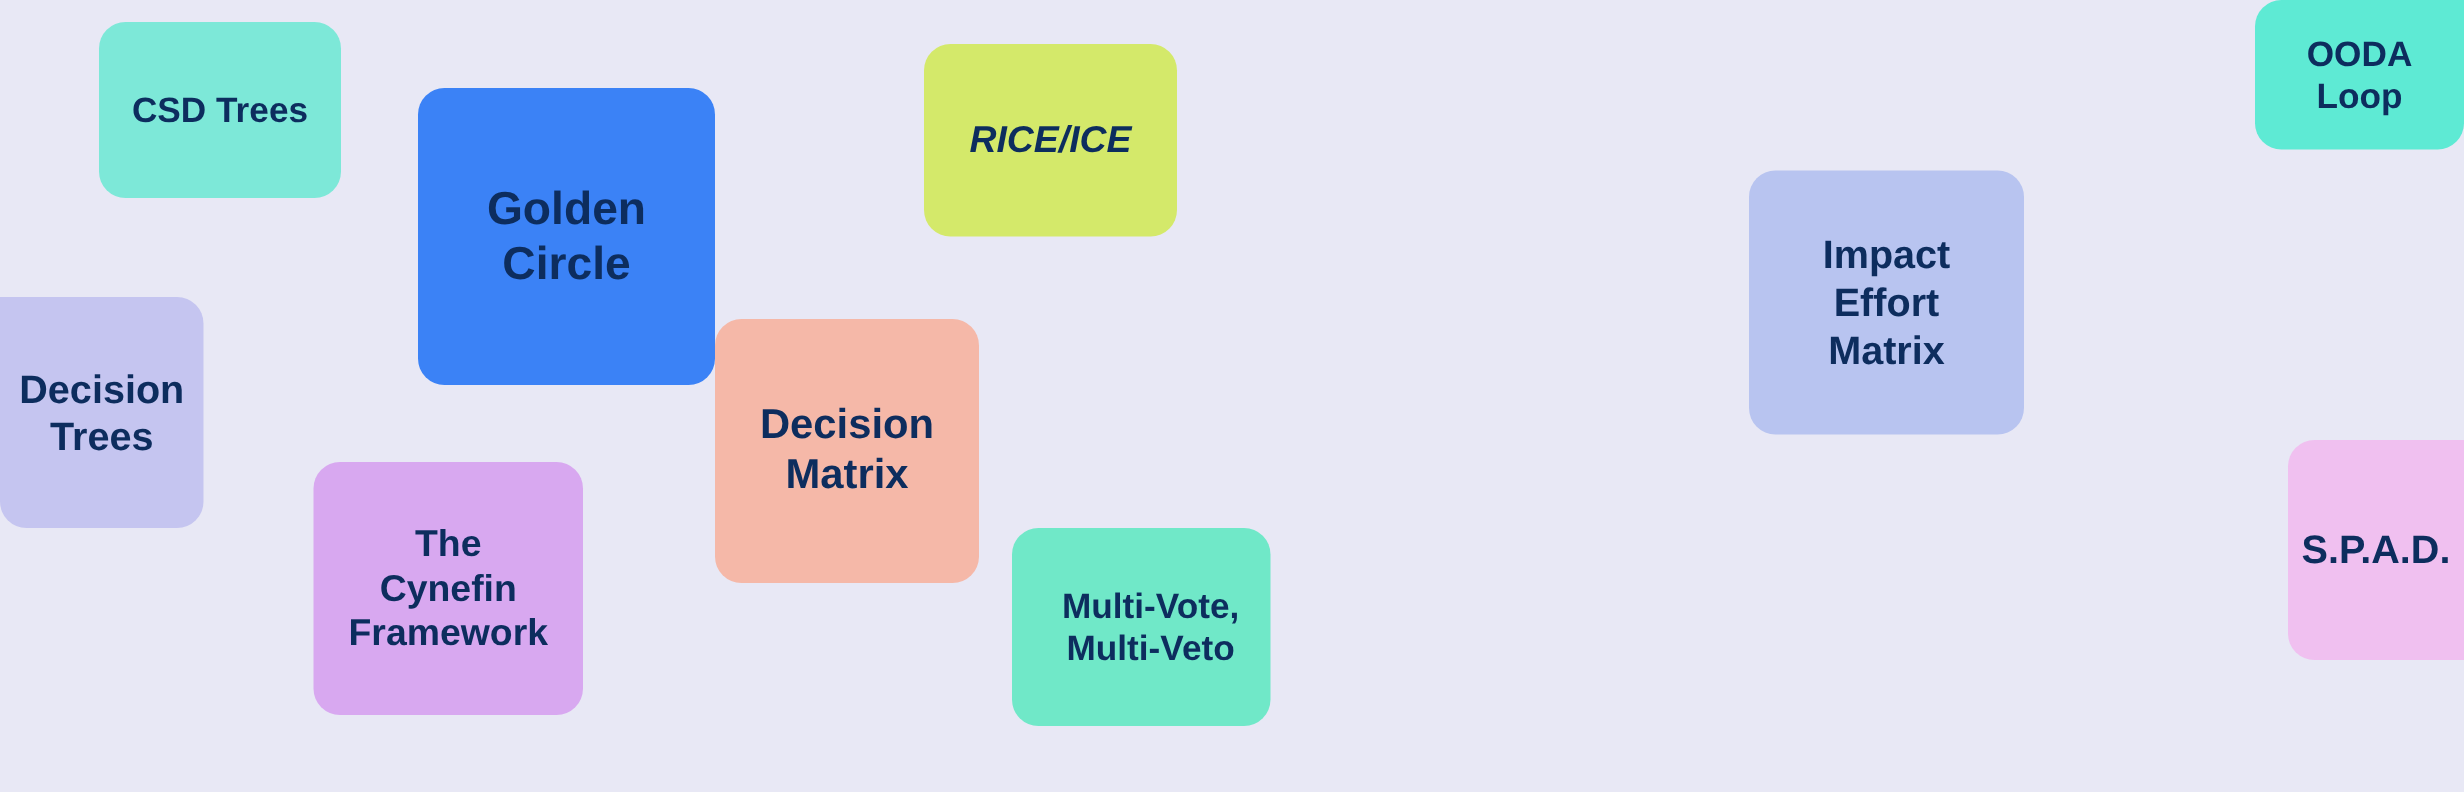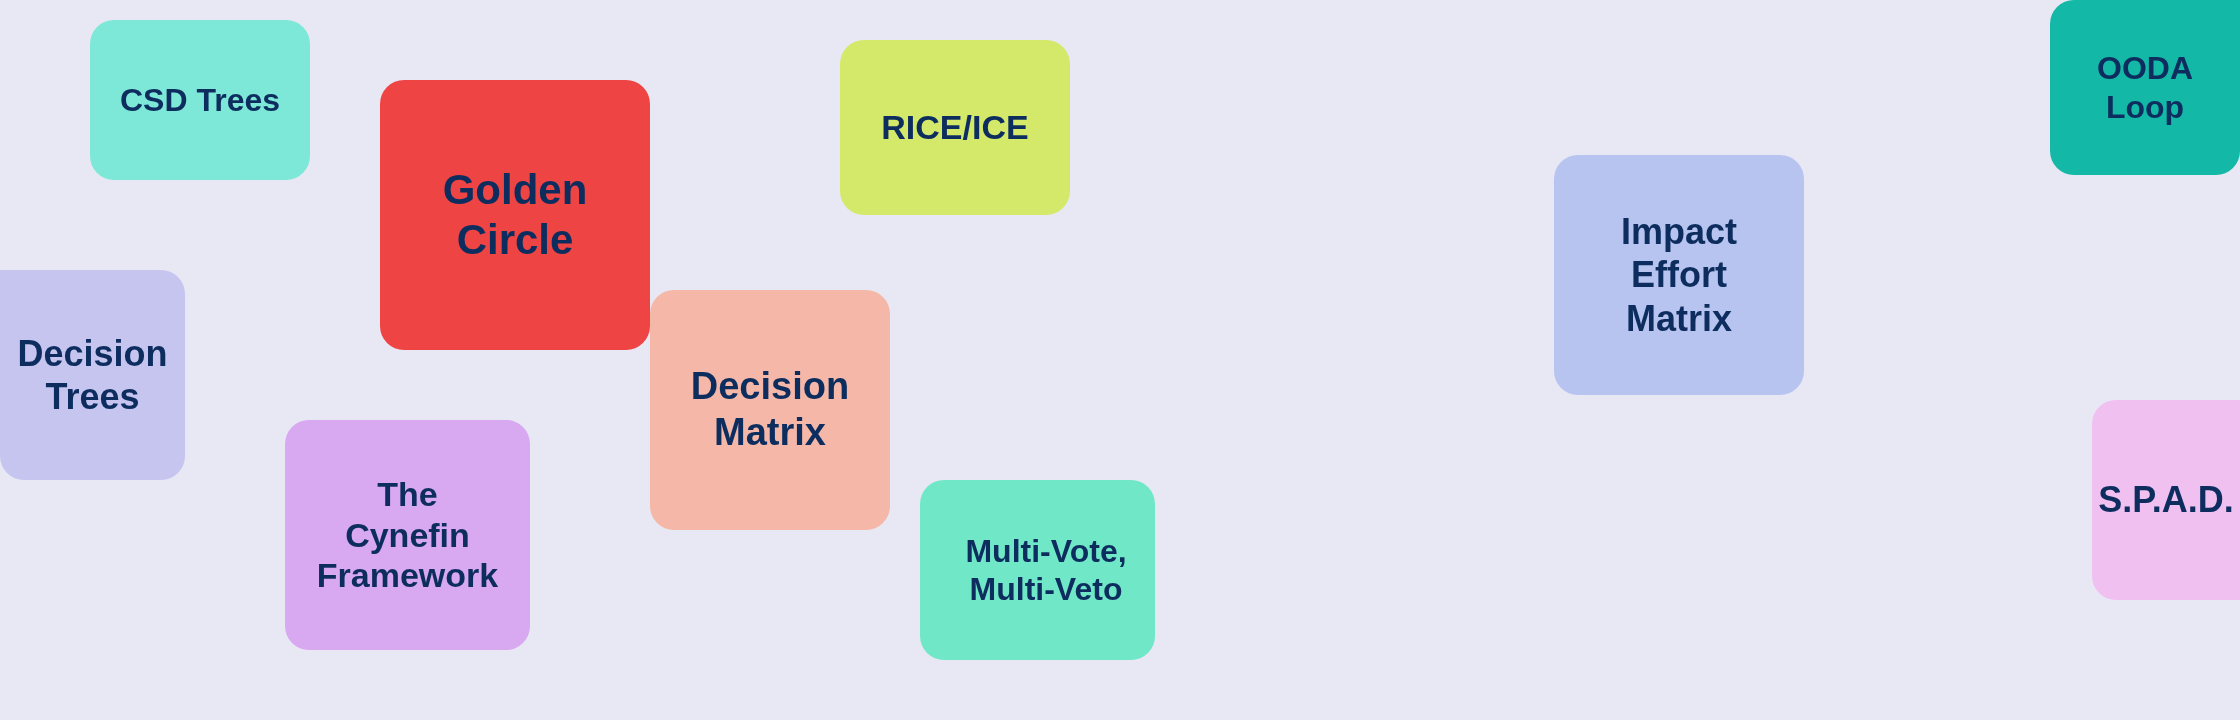--- a/index.html
+++ b/index.html
@@ -40,62 +40,63 @@
       height: 160px;
       top: 20px;
       left: 90px;
     }
     .card-csd .card-label {
       font-size: 32px;
     }
 
     
     .card-golden {
-      background-color: #ef4444;
+      background-color: #3b82f6;
       width: 270px;
       height: 270px;
       top: 80px;
       left: 380px;
     }
     .card-golden .card-label {
       font-size: 42px;
     }
 
     
     .card-rice {
       background-color: #d4e96a;
       width: 230px;
       height: 175px;
       top: 40px;
       left: 840px;
+      font-style: italic;
     }
     .card-rice .card-label {
       font-size: 34px;
     }
 
     
     .card-ooda {
-      background-color: #14b8a6;
+      background-color: #5eead4;
       width: 190px;
-      height: 175px;
+      height: 136px;
       top: 0px;
       right: 0px;
       border-radius: 24px 0 24px 24px;
     }
     .card-ooda .card-label {
       font-size: 32px;
     }
 
     
     .card-impact {
       background-color: #b8c4f0;
       width: 250px;
       height: 240px;
       top: 155px;
-      left: 1554px;
+      left: 1590px;
     }
     .card-impact .card-label {
       font-size: 36px;
     }
 
     
     .card-decision-trees {
       background-color: #c5c5f0;
       width: 185px;
       height: 210px;
@@ -140,21 +141,21 @@
       left: 920px;
     }
     .card-multivote .card-label {
       font-size: 32px;
       margin-left: 17px;
     }
 
     
     .card-spad {
       background-color: #f0c0f0;
-      width: 148px;
+      width: 160px;
       height: 200px;
       top: 400px;
       right: 0px;
       border-radius: 24px 0 0 24px;
     }
     .card-spad .card-label {
       font-size: 36px;
     }
   </style>
 </head>

